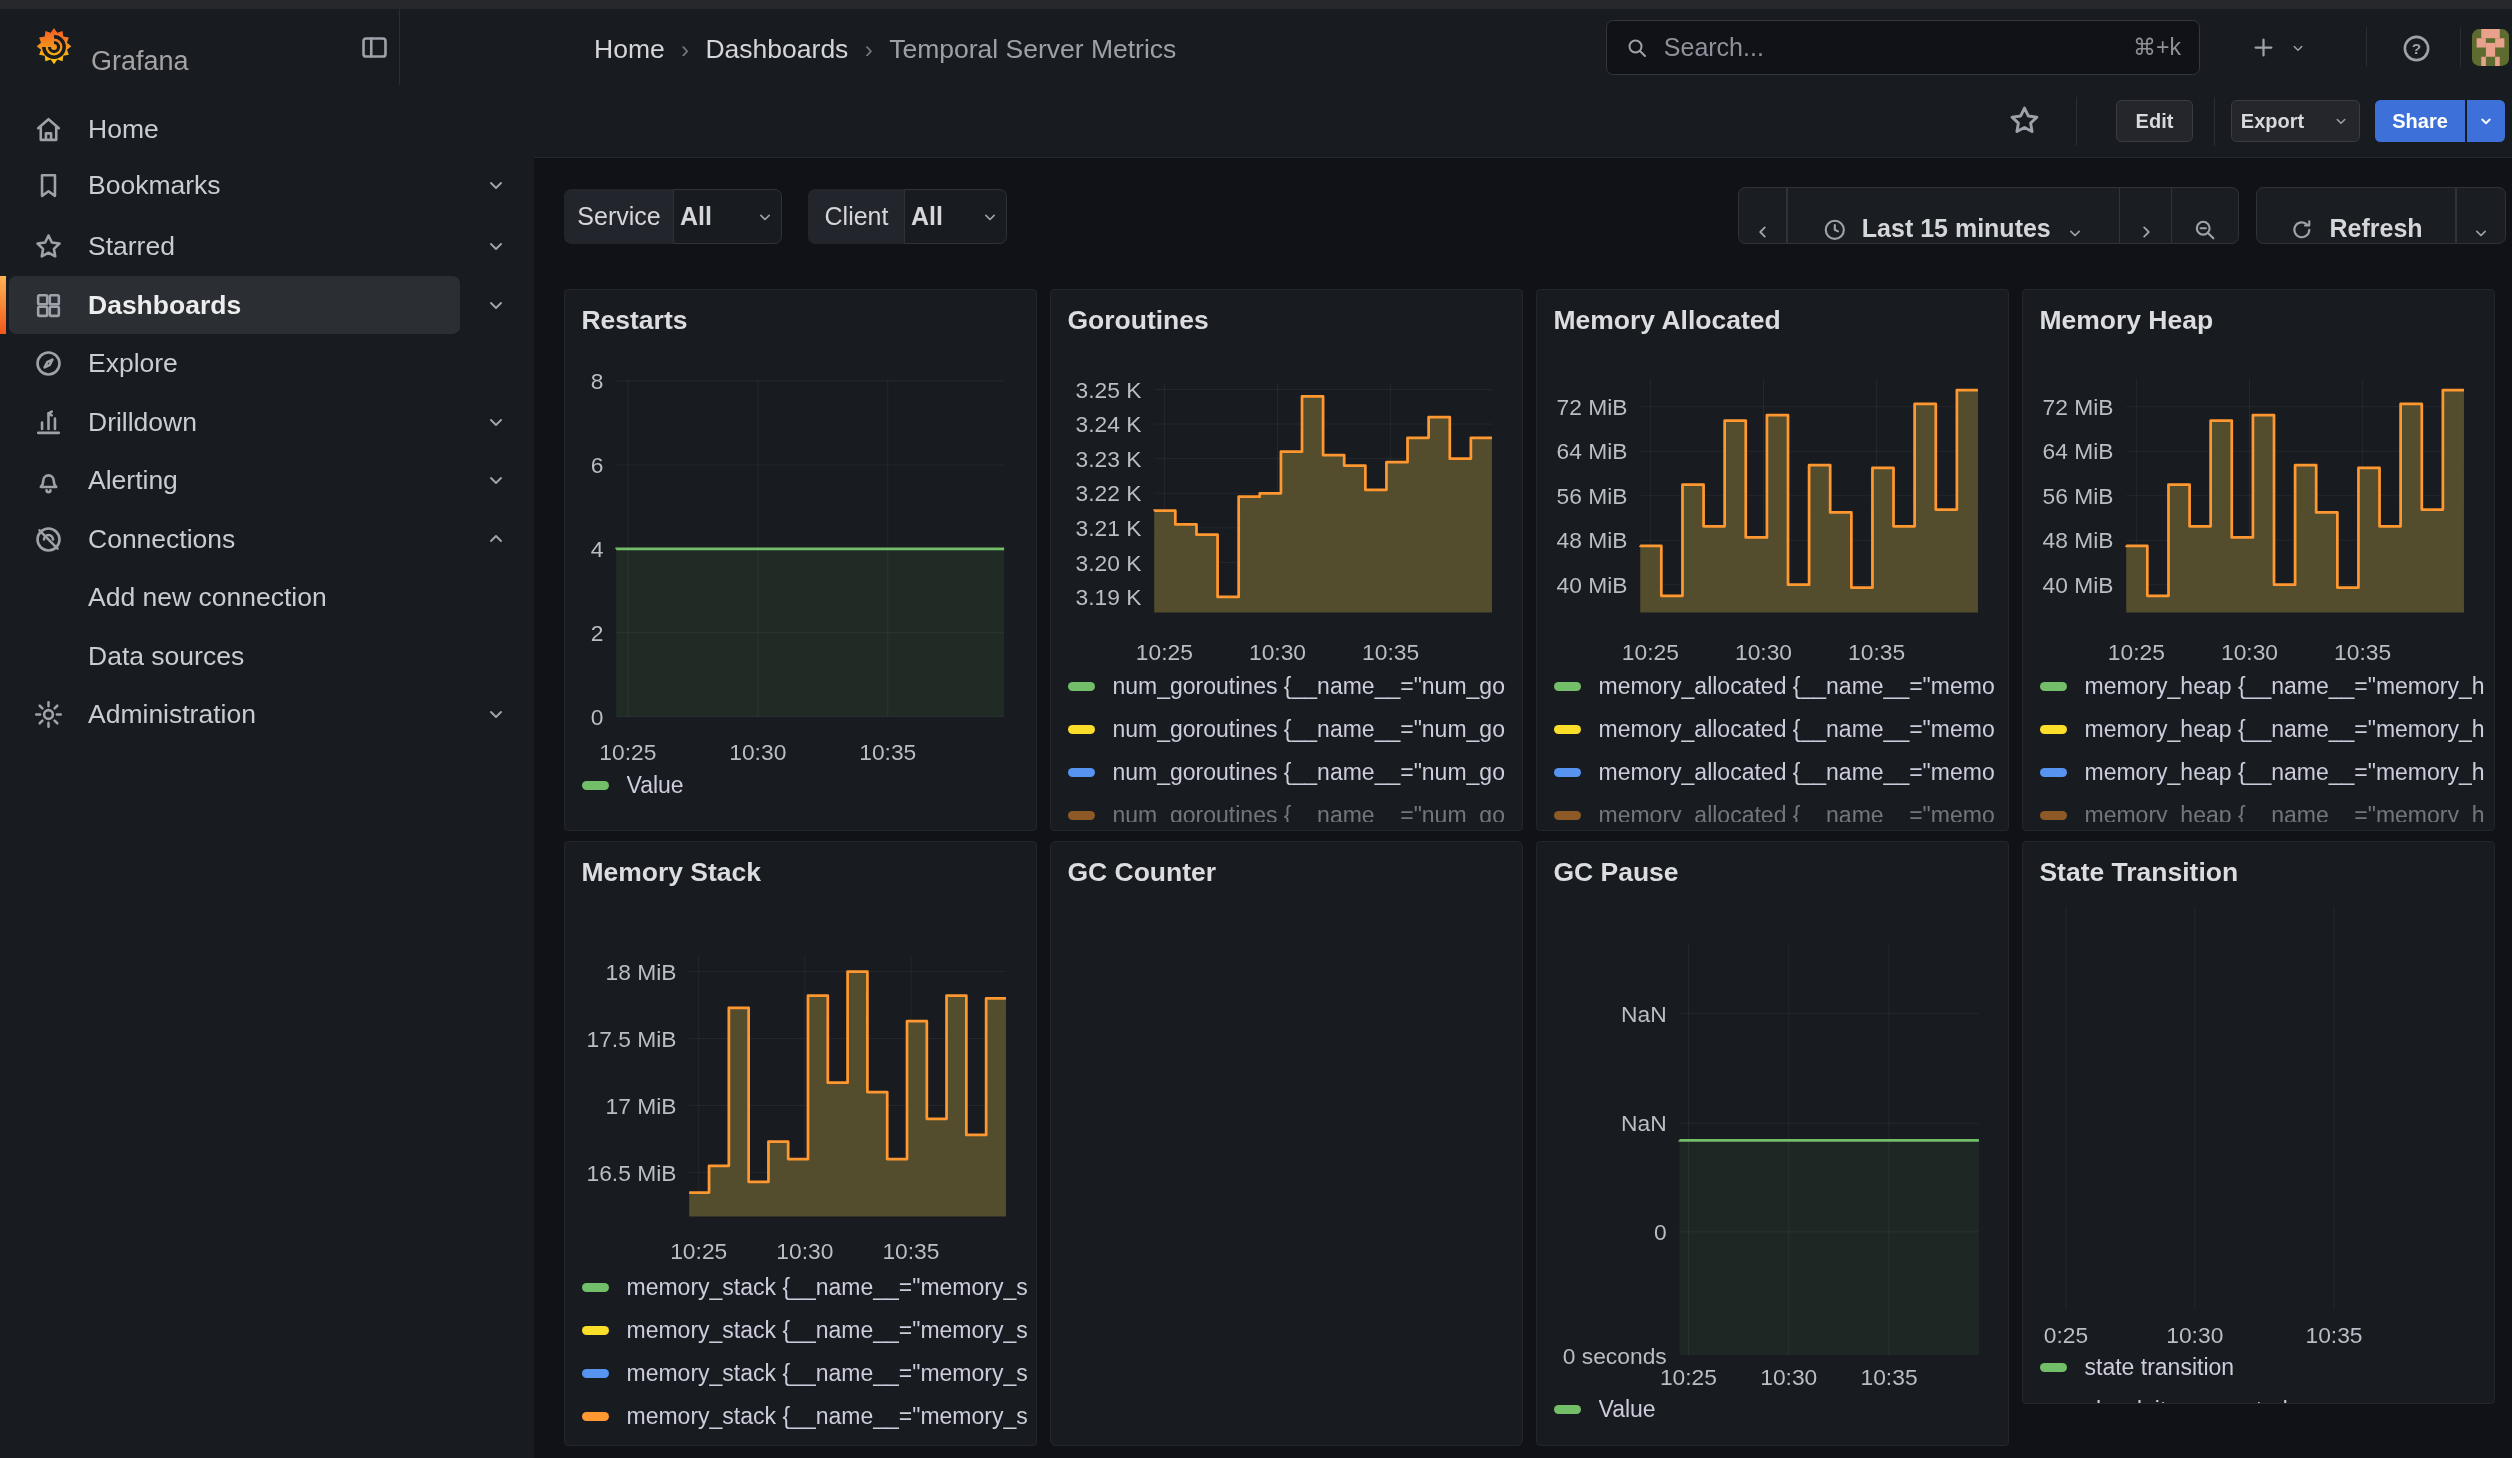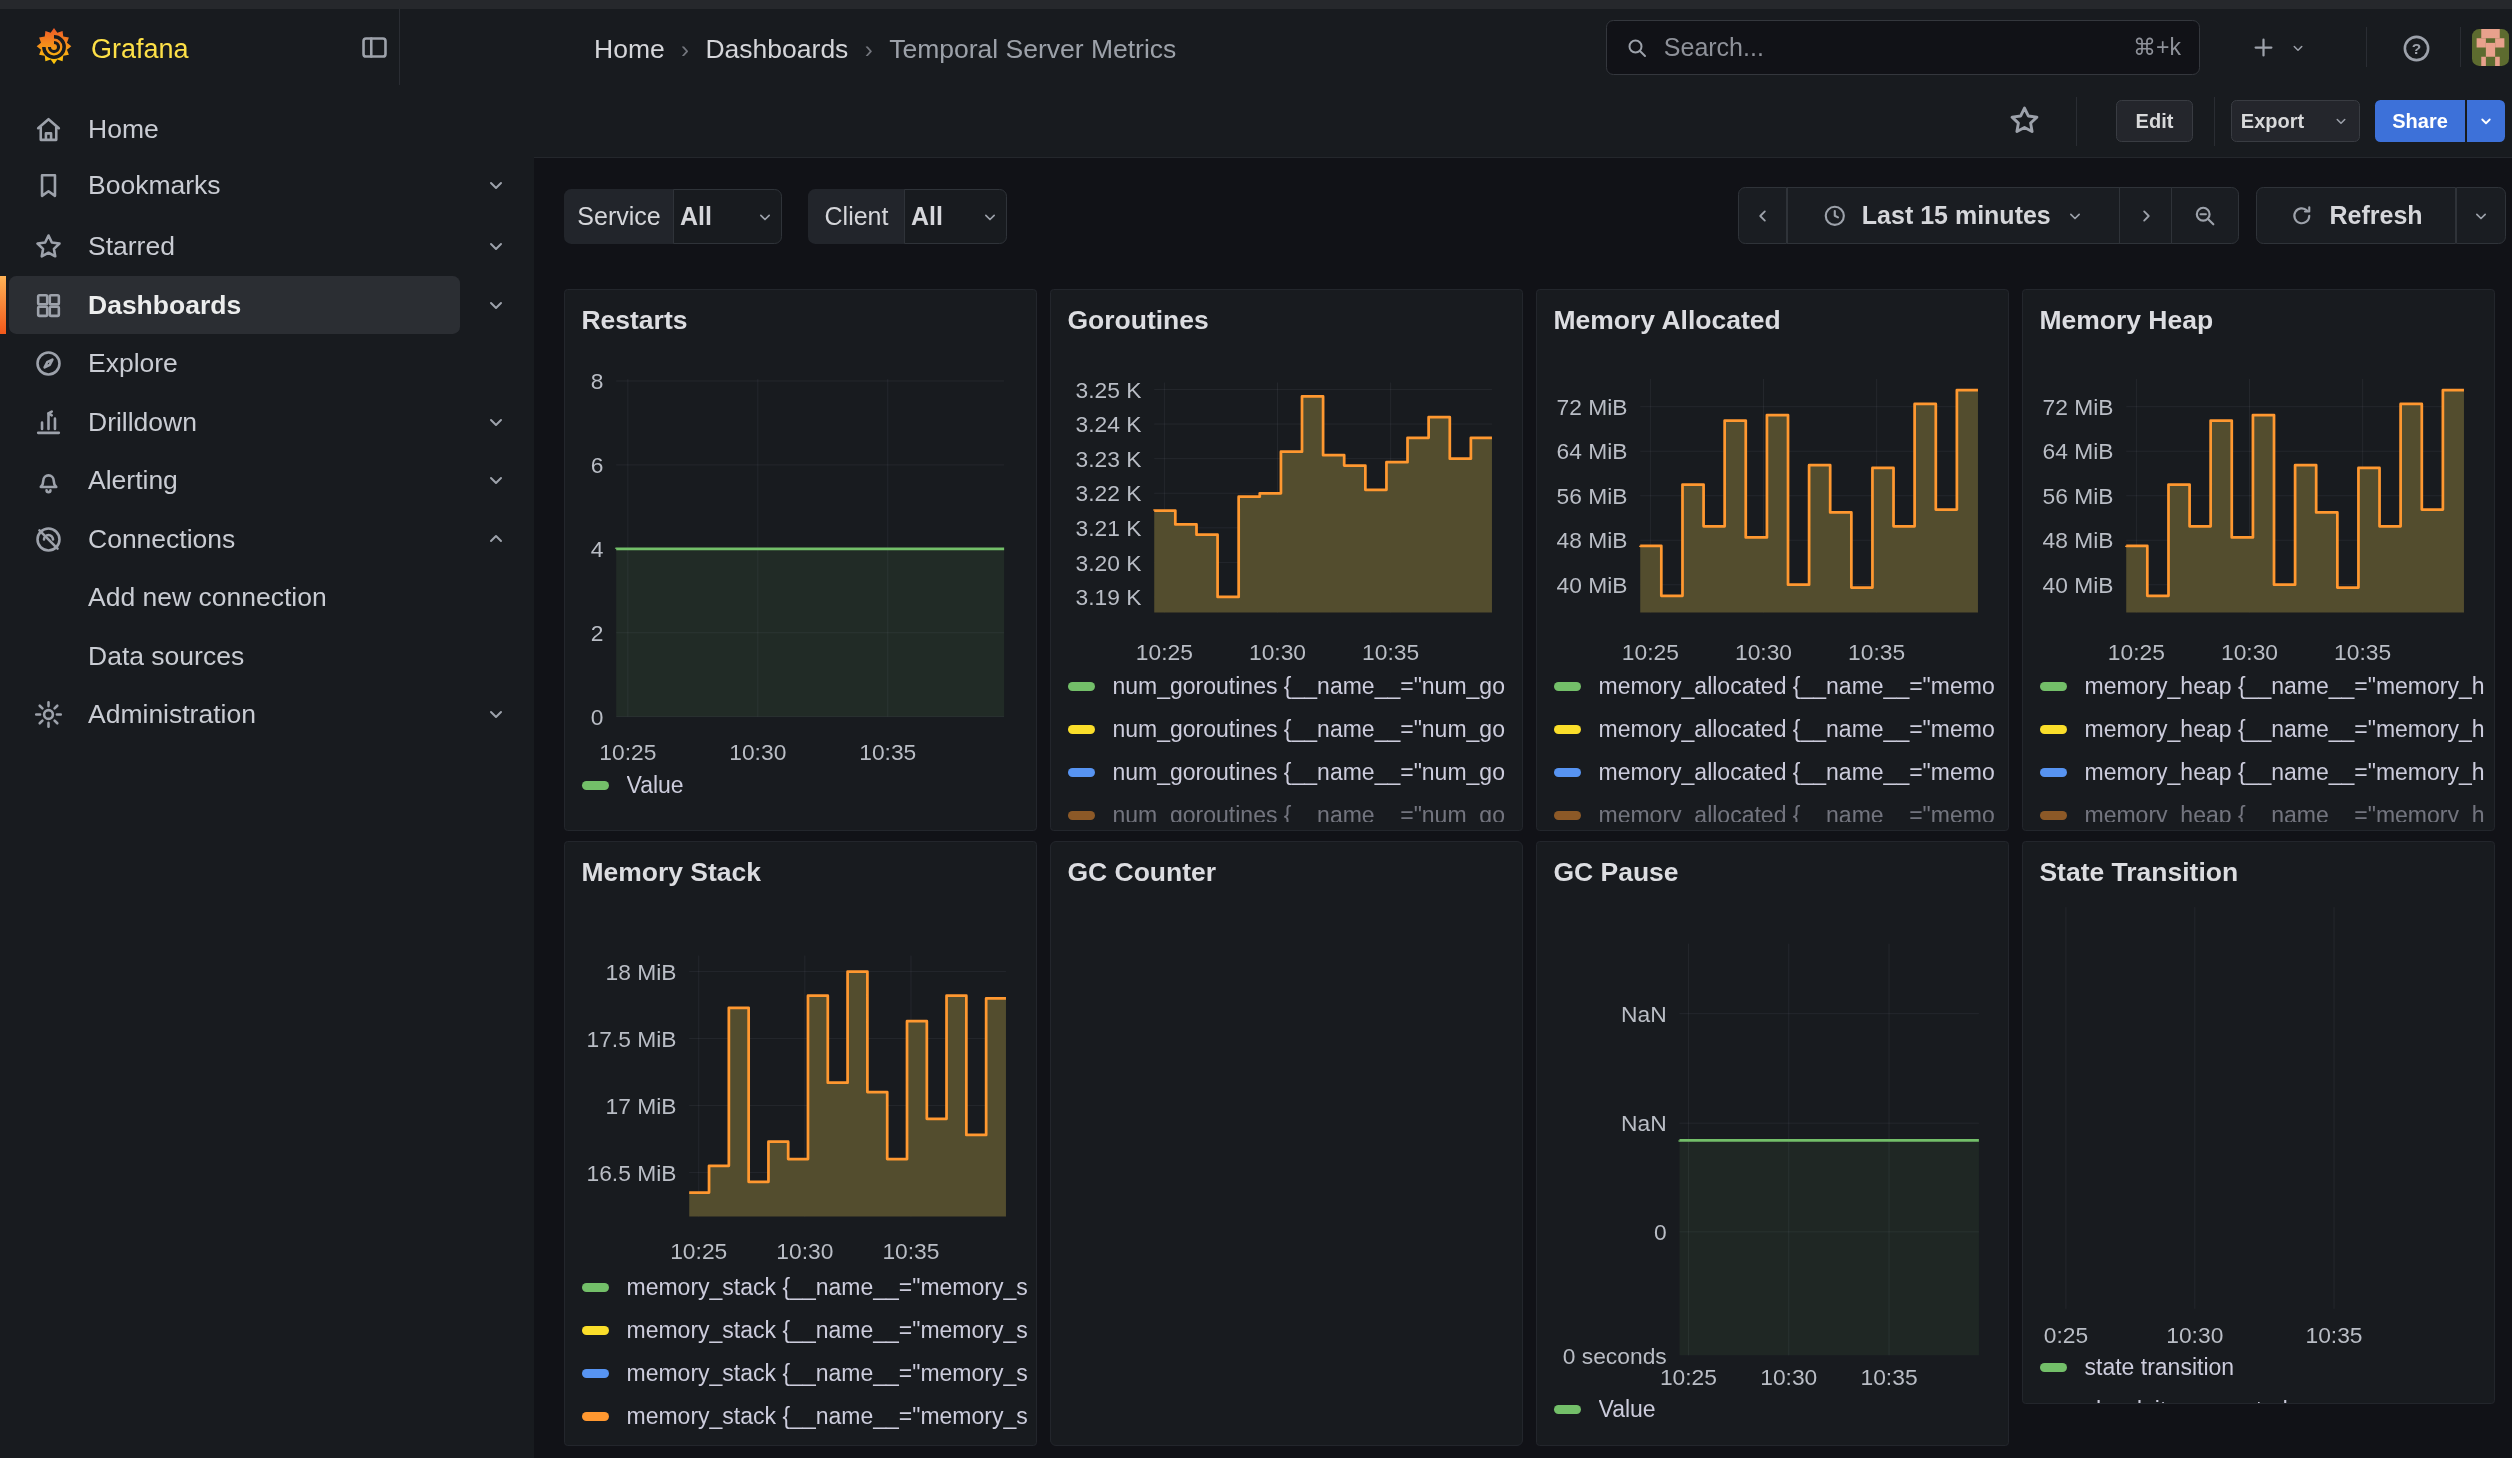--- a/index.html
+++ b/index.html
@@ -3,21 +3,21 @@
 <meta charset="utf-8">
 <style>
   html,body{margin:0;padding:0;background:#0c0e11;}
   .stage{position:relative;width:2512px;height:1458px;overflow:hidden;background:#111217;
          font-family:"Liberation Sans",sans-serif;color:#C9CCD3;-webkit-font-smoothing:antialiased;}
   .abs{position:absolute;}
   .icon svg{display:block;}
   
   .topstrip{left:0;top:0;width:2512px;height:9px;background:#26282c;}
   .header{left:0;top:9px;width:2512px;height:77px;background:#181b1f;border-bottom:0.9px solid #24272c;}
-  .brand{font-size:27px;color:#fde047;}
+  .brand{font-size:27px;color:#a3a3a3;margin-top:12px;}
   .vdiv{width:0.9px;background:#2a2d33;}
   .crumb{font-size:26.5px;color:#d5d6da;white-space:nowrap;}
   .crumb.current{color:#9ca1a9;}
   .crumbsep{color:#73767d;font-size:24px;padding:0 16.4px;}
   .search{left:1606px;top:20px;width:594px;height:55px;background:#111217;border:0.9px solid #34373d;
           border-radius:7.3px;display:flex;align-items:center;box-sizing:border-box;padding:0 18px;}
   .search input{flex:1;background:transparent;border:none;outline:none;color:#c9ccd3;
           font-size:25px;font-family:inherit;margin-left:12.8px;}
   .search input::placeholder{color:#8e9199;}
   .kbd{color:#8e9199;font-size:23px;}
@@ -33,21 +33,21 @@
   .sideitem.active .lbl{color:#eceded;font-weight:700;}
   .accent{position:absolute;left:0;width:6.4px;height:58px;background:linear-gradient(180deg,#ffb357,#f2581a);}
   
   .subheader{left:534px;top:86px;width:1979px;height:71px;background:#181b1f;border-bottom:0.9px solid #24272c;}
   .btn{display:flex;align-items:center;justify-content:center;box-sizing:border-box;border-radius:5.5px;
        font-size:20px;color:#d8d9da;font-weight:700;cursor:pointer;}
   .btn.sec{background:#24262c;border:0.9px solid #393c42;}
   .btn.blue{background:#3d71d9;color:#ffffff;border:none;}
   
   .ctl{position:absolute;box-sizing:border-box;background:#1a1d22;border:0.9px solid #2f3339;
-       display:flex;align-items:center;justify-content:center;color:#d5d6da;font-size:25px;cursor:pointer;}
+       display:flex;align-items:flex-end;justify-content:center;color:#d5d6da;font-size:25px;cursor:pointer;}
   .flabel{position:absolute;box-sizing:border-box;background:#22252b;display:flex;align-items:center;
        justify-content:center;color:#d5d6da;font-size:25px;border-radius:7.3px 0 0 7.3px;}
   .fvalue{position:absolute;box-sizing:border-box;background:#181b1f;border:0.9px solid #2f3339;
        display:flex;align-items:center;color:#d5d6da;font-size:25px;font-weight:700;
        border-radius:0 7.3px 7.3px 0;padding:0 6px;justify-content:space-between;cursor:pointer;}
   
   .panel{position:absolute;background:#181b1f;border:0.9px solid #23262c;border-radius:3.7px;
          box-sizing:border-box;overflow:hidden;}
   .ptitle{position:absolute;left:16.4px;top:14.6px;font-size:26.5px;font-weight:700;color:#dcdde1;white-space:nowrap;}
   .chart{position:absolute;left:0.9px;top:0.9px;}

